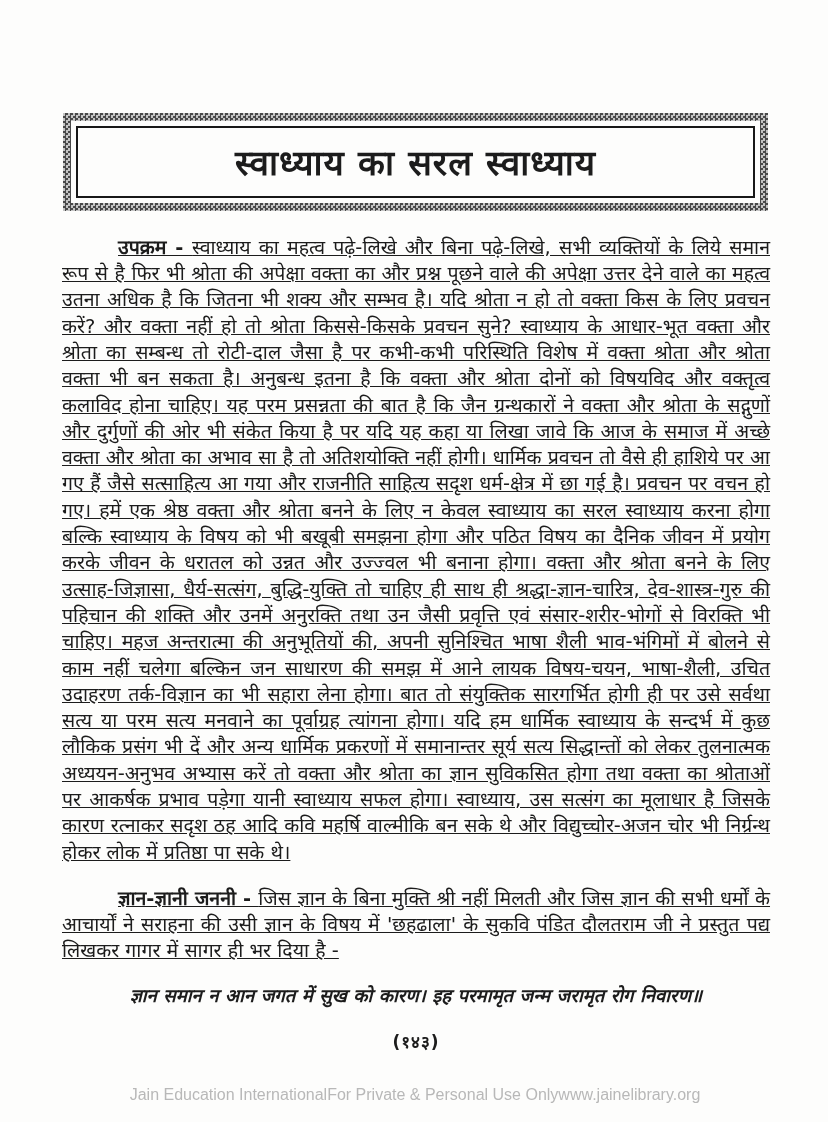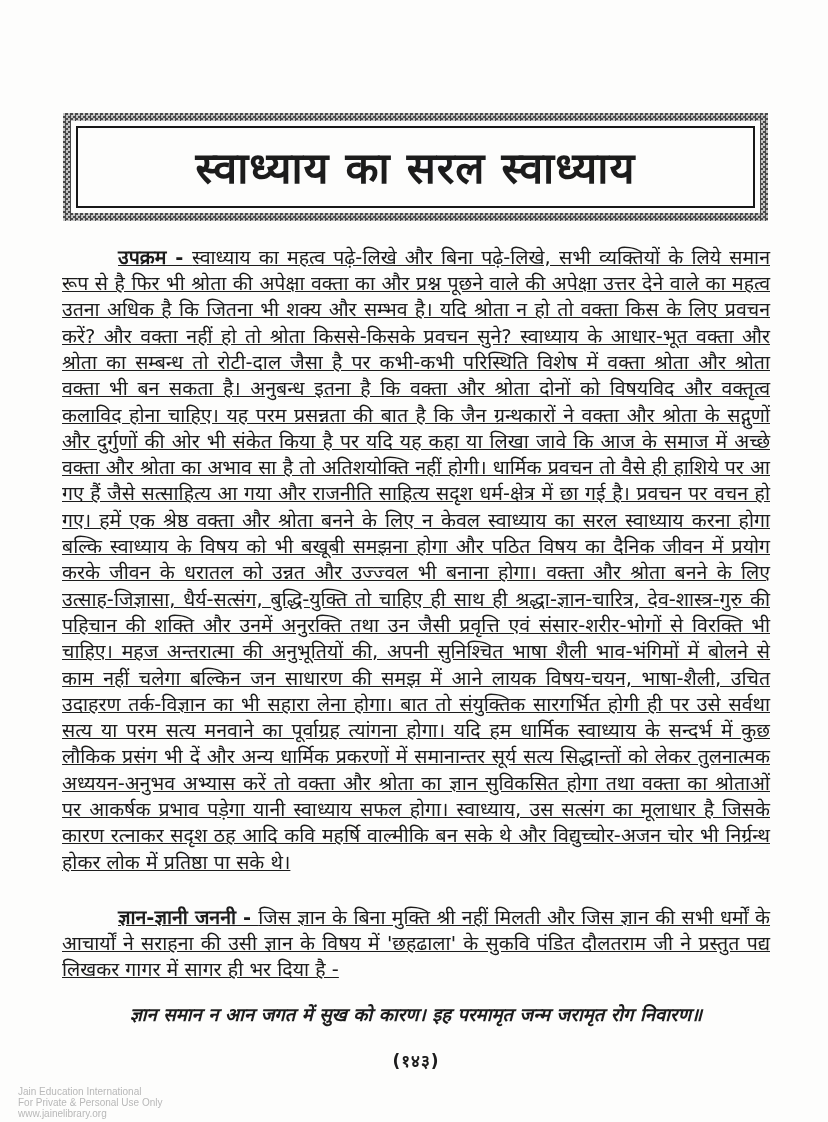--- a/index.html
+++ b/index.html
@@ -29,21 +29,21 @@
     padding: 5px;
   }
   .title-box-inner {
     border: 2px solid #181818;
     background: #fdfdfc;
     padding: 14px 12px 10px 12px;
   }
   .doc-title {
     margin: 0;
     text-align: center;
-    font-size: 43px;
+    font-size: 35px;
     font-weight: bold;
     letter-spacing: 1px;
     line-height: 1.25;
   }
   .author-line {
     margin-top: 12px;
     text-align: right;
     padding-right: 110px;
     font-size: 17px;
     font-weight: bold;
@@ -62,21 +62,21 @@
     font-size: 19.5px;
     line-height: 26.3px;
     text-align: justify;
   }
   .para {
     margin: 0;
     text-indent: 56px;
     text-decoration: underline;
   }
   .para + .para {
-    margin-top: 29px;
+    margin-top: 20px;
   }
   .para-lead {
     font-weight: bold;
   }
   .verse {
     margin-top: 18px;
     text-align: center;
     font-size: 18.5px;
     font-weight: bold;
     font-style: italic;
@@ -92,23 +92,22 @@
   
   .footer {
     position: absolute;
     left: 18px;
     right: 16px;
     top: 1086px;
     display: flex;
     justify-content: center;
     align-items: baseline;
     font-family: "Liberation Sans", sans-serif;
-    font-size: 10px;
+    font-size: 16px;
     color: #b8b8b8;
-    flex-direction: column;
   }
 </style>
 </head>
 <body>
 
 <div class="page">
 
   <div class="title-box-outer">
     <div class="title-box-gap">
       <div class="title-box-inner">

